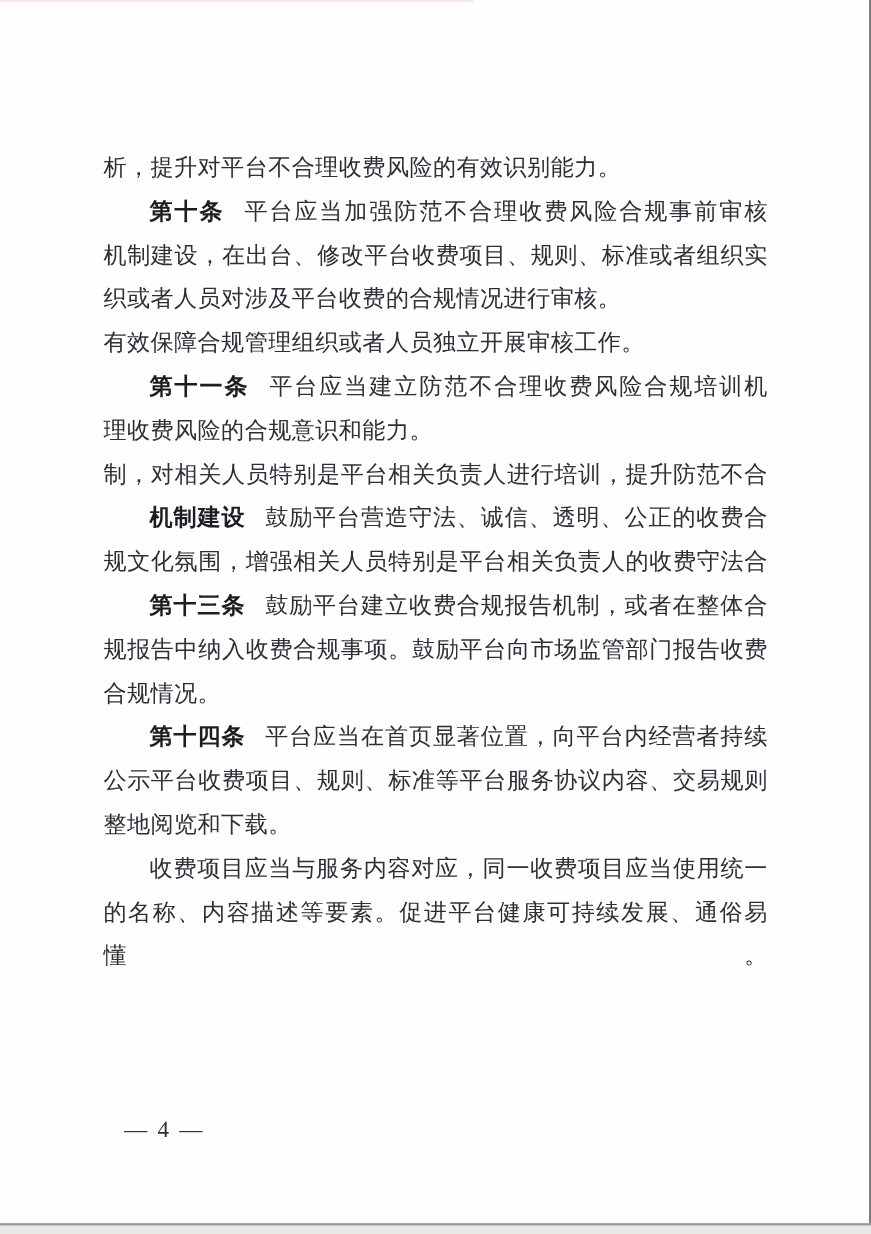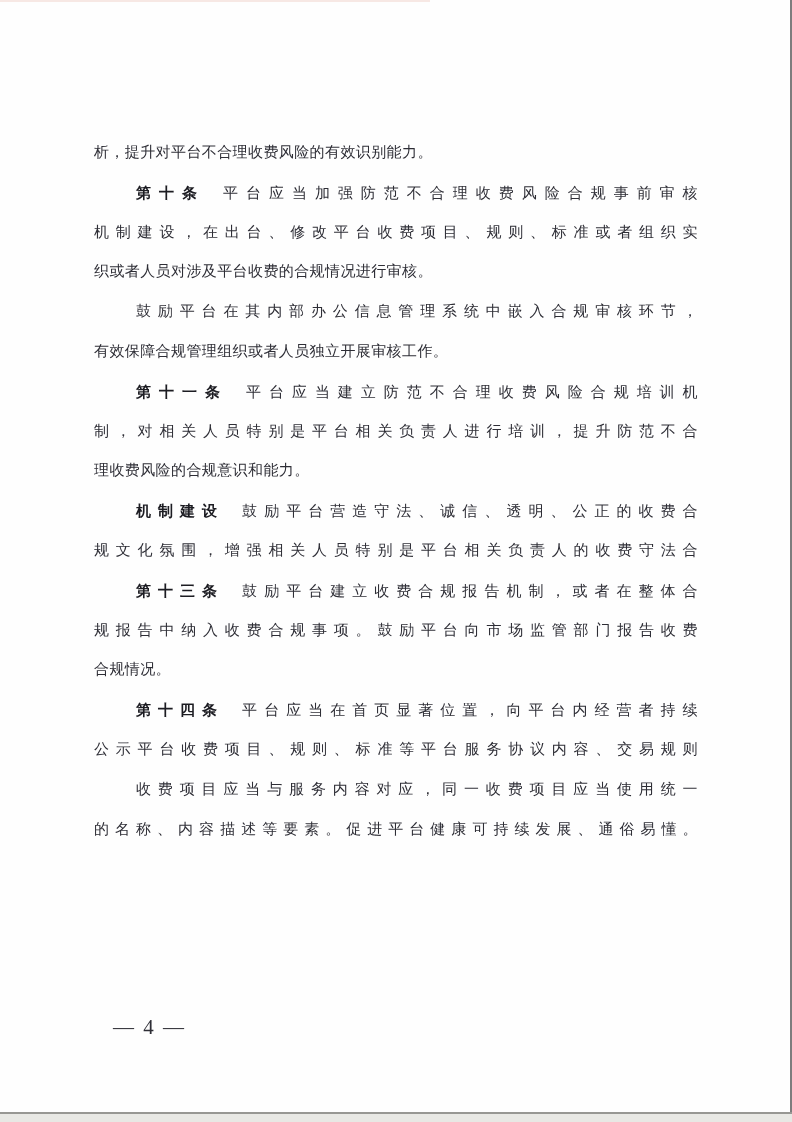--- a/index.html
+++ b/index.html
@@ -28,21 +28,21 @@
     width:430px;height:2px;
     background:#f3ded8;
     opacity:.7;
   }
   .text-block{
     position:absolute;
     left:94px;
     top:133px;
     width:604px;
     color:var(--text-color);
-    font-size:15px;
+    font-size:21px;
     letter-spacing:.4px;
   }
   .line{
     height:39.8px;
     line-height:39.8px;
     white-space:nowrap;
     text-align:left;
   }
   .line.justify{
     white-space:normal;
@@ -89,32 +89,32 @@
 <body>
 
 <div class="page">
   <div class="top-scan-tint"></div>
 
   <main class="text-block" id="text-lines">
       <div class="line"><span>析，提升对平台不合理收费风险的有效识别能力。</span></div>
       <div class="line indent justify"><span class="art-num">第十条</span><span>平台应当加强防范不合理收费风险合规事前审核</span></div>
       <div class="line justify"><span>机制建设，在出台、修改平台收费项目、规则、标准或者组织实</span></div>
       <div class="line"><span>织或者人员对涉及平台收费的合规情况进行审核。</span></div>
-      <div class="line indent justify"><span>鼓励平台在其内部办公信息管理系统中嵌入合规审核环节，</span></div>
       <div class="line"><span>有效保障合规管理组织或者人员独立开展审核工作。</span></div>
       <div class="line indent justify"><span class="art-num">第十一条</span><span>平台应当建立防范不合理收费风险合规培训机</span></div>
+      <div class="line"><span>理收费风险的合规意识和能力。</span></div>
       <div class="line justify"><span>制，对相关人员特别是平台相关负责人进行培训，提升防范不合</span></div>
-      <div class="line"><span>理收费风险的合规意识和能力。</span></div>
       <div class="line indent justify"><span class="art-num">机制建设</span><span>鼓励平台营造守法、诚信、透明、公正的收费合</span></div>
       <div class="line justify"><span>规文化氛围，增强相关人员特别是平台相关负责人的收费守法合</span></div>
       <div class="line indent justify"><span class="art-num">第十三条</span><span>鼓励平台建立收费合规报告机制，或者在整体合</span></div>
       <div class="line justify"><span>规报告中纳入收费合规事项。鼓励平台向市场监管部门报告收费</span></div>
       <div class="line"><span>合规情况。</span></div>
       <div class="line indent justify"><span class="art-num">第十四条</span><span>平台应当在首页显著位置，向平台内经营者持续</span></div>
       <div class="line justify"><span>公示平台收费项目、规则、标准等平台服务协议内容、交易规则</span></div>
+      <div class="line"><span>整地阅览和下载。</span></div>
       <div class="line indent justify"><span>收费项目应当与服务内容对应，同一收费项目应当使用统一</span></div>
       <div class="line justify"><span>的名称、内容描述等要素。促进平台健康可持续发展、通俗易懂。</span></div>
     </main>
 
   <div class="page-number">— 4 —</div>
 
   <div class="scan-right-edge"></div>
   <div class="scan-bottom-edge"></div>
 </div>
 

